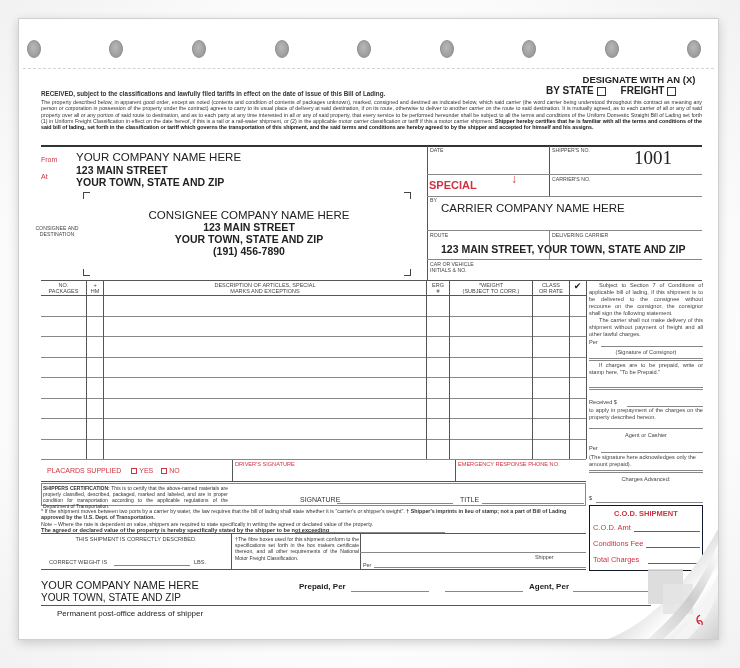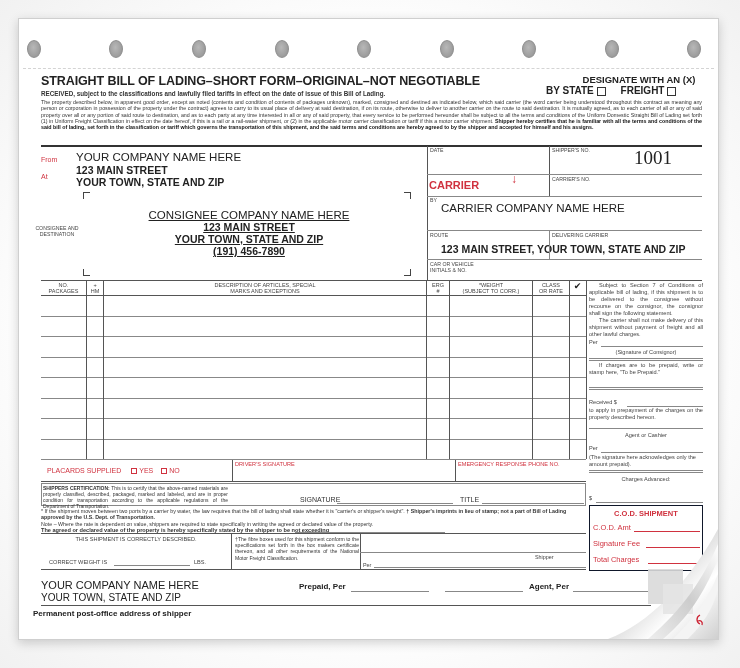--- a/index.html
+++ b/index.html
@@ -47,21 +47,20 @@
   <div class="hole" style="left:90px"></div>
   <div class="hole" style="left:173px"></div>
   <div class="hole" style="left:256px"></div>
   <div class="hole" style="left:338px"></div>
   <div class="hole" style="left:421px"></div>
   <div class="hole" style="left:503px"></div>
   <div class="hole" style="left:586px"></div>
   <div class="hole" style="left:668px"></div>
   <div class="perf"></div>
 
-  <div class="abs title" style="left:22px; top:55px;">STRAIGHT BILL OF LADING–SHORT FORM–ORIGINAL–NOT NEGOTIABLE</div>
   <div class="abs" style="left:22px; top:71px; font-size:6.3px; font-weight:bold; color:#333;">RECEIVED, subject to the classifications and lawfully filed tariffs in effect on the date of issue of this Bill of Lading.</div>
 
   <div class="abs" style="left:540px; top:55px; width:160px; text-align:center; font-size:9.5px; font-weight:bold;">DESIGNATE WITH AN (X)</div>
   <div class="abs" style="left:527px; top:66px; font-size:10px; font-weight:bold; white-space:nowrap;">
     <span>BY STATE</span><span class="chk"></span>
     <span style="margin-left:12px;">FREIGHT</span><span class="chk"></span>
   </div>
 
   <div class="abs boilerplate" style="left:22px; top:80px; width:661px;">
     <span>The property described below, in apparent good order, except as noted (contents and condition of contents of packages unknown), marked, consigned and destined as indicated below, which said carrier (the word carrier being understood throughout this contract as meaning any person or corporation in possession of the property under the contract) agrees to carry to its usual place of delivery at said destination, if on its route, otherwise to deliver to another carrier on the route to said destination. It is mutually agreed, as to each carrier of all or any of said property over all or any portion of said route to destination, and as to each party at any time interested in all or any of said property, that every service to be performed hereunder shall be subject to all the terms and conditions of the Uniform Domestic Straight Bill of Lading set forth (1) in Uniform Freight Classification in effect on the date hereof, if this is a rail or a rail-water shipment, or (2) in the applicable motor carrier classification or tariff if this a motor carrier shipment.</span>
@@ -74,34 +73,34 @@
   <div class="abs red" style="left:22px; top:154px; font-size:7px;">At</div>
   <div class="abs co-name" style="left:57px; top:132px;">YOUR COMPANY NAME HERE</div>
   <div class="abs co-line" style="left:57px; top:145px;">123 MAIN STREET</div>
   <div class="abs co-line" style="left:57px; top:157px;">YOUR TOWN, STATE AND ZIP</div>
 
   <div class="corner" style="left:64px; top:173px; border-width:1px 0 0 1px;"></div>
   <div class="corner" style="left:385px; top:173px; border-width:1px 1px 0 0;"></div>
   <div class="corner" style="left:64px; top:250px; border-width:0 0 1px 1px;"></div>
   <div class="corner" style="left:385px; top:250px; border-width:0 1px 1px 0;"></div>
   <div class="abs tiny" style="left:16px; top:206px; width:44px; text-align:center;">CONSIGNEE AND DESTINATION</div>
-  <div class="abs" style="left:80px; top:190px; width:300px; text-align:center;text-decoration:underline;">
+  <div class="abs" style="left:80px; top:190px; width:300px; text-align:center;">
     <div class="co-name">CONSIGNEE COMPANY NAME HERE</div>
     <div class="co-line">123 MAIN STREET</div>
     <div class="co-line">YOUR TOWN, STATE AND ZIP</div>
     <div class="co-line">(191) 456-7890</div>
   </div>
 
   <div class="vline" style="left:408px; top:127px; height:134px;"></div>
   <div class="abs tiny" style="left:411px; top:128px;">DATE</div>
   <div class="vline" style="left:530px; top:127px; height:50px;"></div>
   <div class="abs tiny" style="left:533px; top:128px;">SHIPPER'S NO.</div>
   <div class="abs" style="left:596px; top:128px; font-family:'Liberation Serif',serif; font-size:19px;margin-left:19px;">1001</div>
   <div class="hline light" style="left:408px; width:275px; top:155px;"></div>
-  <div class="abs red" style="left:410px; top:160px; font-size:11px; font-weight:bold;">CARRIER</div>
+  <div class="abs red" style="left:410px; top:160px; font-size:11px; font-weight:bold;">SPECIAL</div>
   <div class="abs red" style="left:492px; top:154px; font-size:12px; line-height:12px;">↓</div>
   <div class="abs tiny" style="left:533px; top:157px;">CARRIER'S NO.</div>
   <div class="hline light" style="left:408px; width:275px; top:177px;"></div>
   <div class="abs tiny" style="left:411px; top:178px;">BY</div>
   <div class="abs co-name" style="left:422px; top:183px;">CARRIER COMPANY NAME HERE</div>
   <div class="abs co-line" style="left:422px; top:196px;margin-top:28px;">123 MAIN STREET, YOUR TOWN, STATE AND ZIP</div>
   <div class="hline light" style="left:408px; width:275px; top:211px;"></div>
   <div class="abs tiny" style="left:411px; top:213px;">ROUTE</div>
   <div class="vline light" style="left:530px; top:211px; height:29px;"></div>
   <div class="abs tiny" style="left:533px; top:213px;">DELIVERING CARRIER</div>
@@ -162,21 +161,21 @@
   <div class="hline light" style="left:570px; width:114px; top:451px;"></div>
   <div class="hline light" style="left:570px; width:114px; top:453px;"></div>
   <div class="abs side-text" style="left:570px; top:457px; width:114px; text-align:center;">Charges Advanced:</div>
   <div class="abs side-text" style="left:570px; top:476px;">$</div>
   <div class="hline light" style="left:577px; width:107px; top:483px;"></div>
 
   <div class="cod-box" style="left:570px; top:486px; width:114px; height:66px;">
     <div style="text-align:center; font-size:7.5px; font-weight:bold; color:#d0323f; margin-top:3px;">C.O.D. SHIPMENT</div>
     <div class="abs cod-label" style="left:3px; top:17px;">C.O.D. Amt</div>
     <div class="cod-line" style="left:44px; width:66px; top:25px;"></div>
-    <div class="abs cod-label" style="left:3px; top:33px;">Signature Fee</div>
+    <div class="abs cod-label" style="left:3px; top:33px;">Conditions Fee</div>
     <div class="cod-line" style="left:56px; width:54px; top:41px;"></div>
     <div class="abs cod-label" style="left:3px; top:49px;">Total Charges</div>
     <div class="cod-line" style="left:58px; width:52px; top:57px;"></div>
   </div>
 
   <div class="hline" style="left:22px; width:545px; top:440px;"></div>
   <div class="abs red" style="left:28px; top:448px; font-size:7px; white-space:nowrap;">
     <span>PLACARDS SUPPLIED</span>
     <span class="chk small-chk"></span><span>YES</span>
     <span class="chk small-chk" style="margin-left:6px;"></span><span>NO</span>
@@ -216,21 +215,21 @@
   <div class="hline" style="left:22px; width:545px; top:550px;"></div>
 
   <div class="abs co-name" style="left:22px; top:560px; font-size:11px;">YOUR COMPANY NAME HERE</div>
   <div class="abs" style="left:22px; top:573px; font-size:10px;">YOUR TOWN, STATE AND ZIP</div>
   <div class="abs" style="left:280px; top:563px; font-size:8px; font-weight:bold;">Prepaid, Per</div>
   <div class="hline light" style="left:332px; width:78px; top:572px;"></div>
   <div class="hline light" style="left:426px; width:78px; top:572px;"></div>
   <div class="abs" style="left:510px; top:563px; font-size:8px; font-weight:bold;">Agent, Per</div>
   <div class="hline light" style="left:554px; width:75px; top:572px;"></div>
   <div class="hline" style="left:22px; width:610px; top:586px;"></div>
-  <div class="abs" style="left:14px; top:590px; font-size:8px; font-weight:bold;">Permanent post-office address of shipper</div>
+  <div class="abs" style="left:38px; top:590px; font-size:8px; font-weight:normal;">Permanent post-office address of shipper</div>
 
   <svg class="curl" viewBox="0 0 110 110">
     <defs>
       <linearGradient id="cg1" x1="0" y1="0" x2="1" y2="1">
         <stop offset="0" stop-color="#f6f6f6"></stop>
         <stop offset="0.45" stop-color="#d8d8d8"></stop>
         <stop offset="0.7" stop-color="#ffffff"></stop>
         <stop offset="1" stop-color="#cfcfcf"></stop>
       </linearGradient>
       <linearGradient id="cg2" x1="1" y1="0" x2="0" y2="1">

